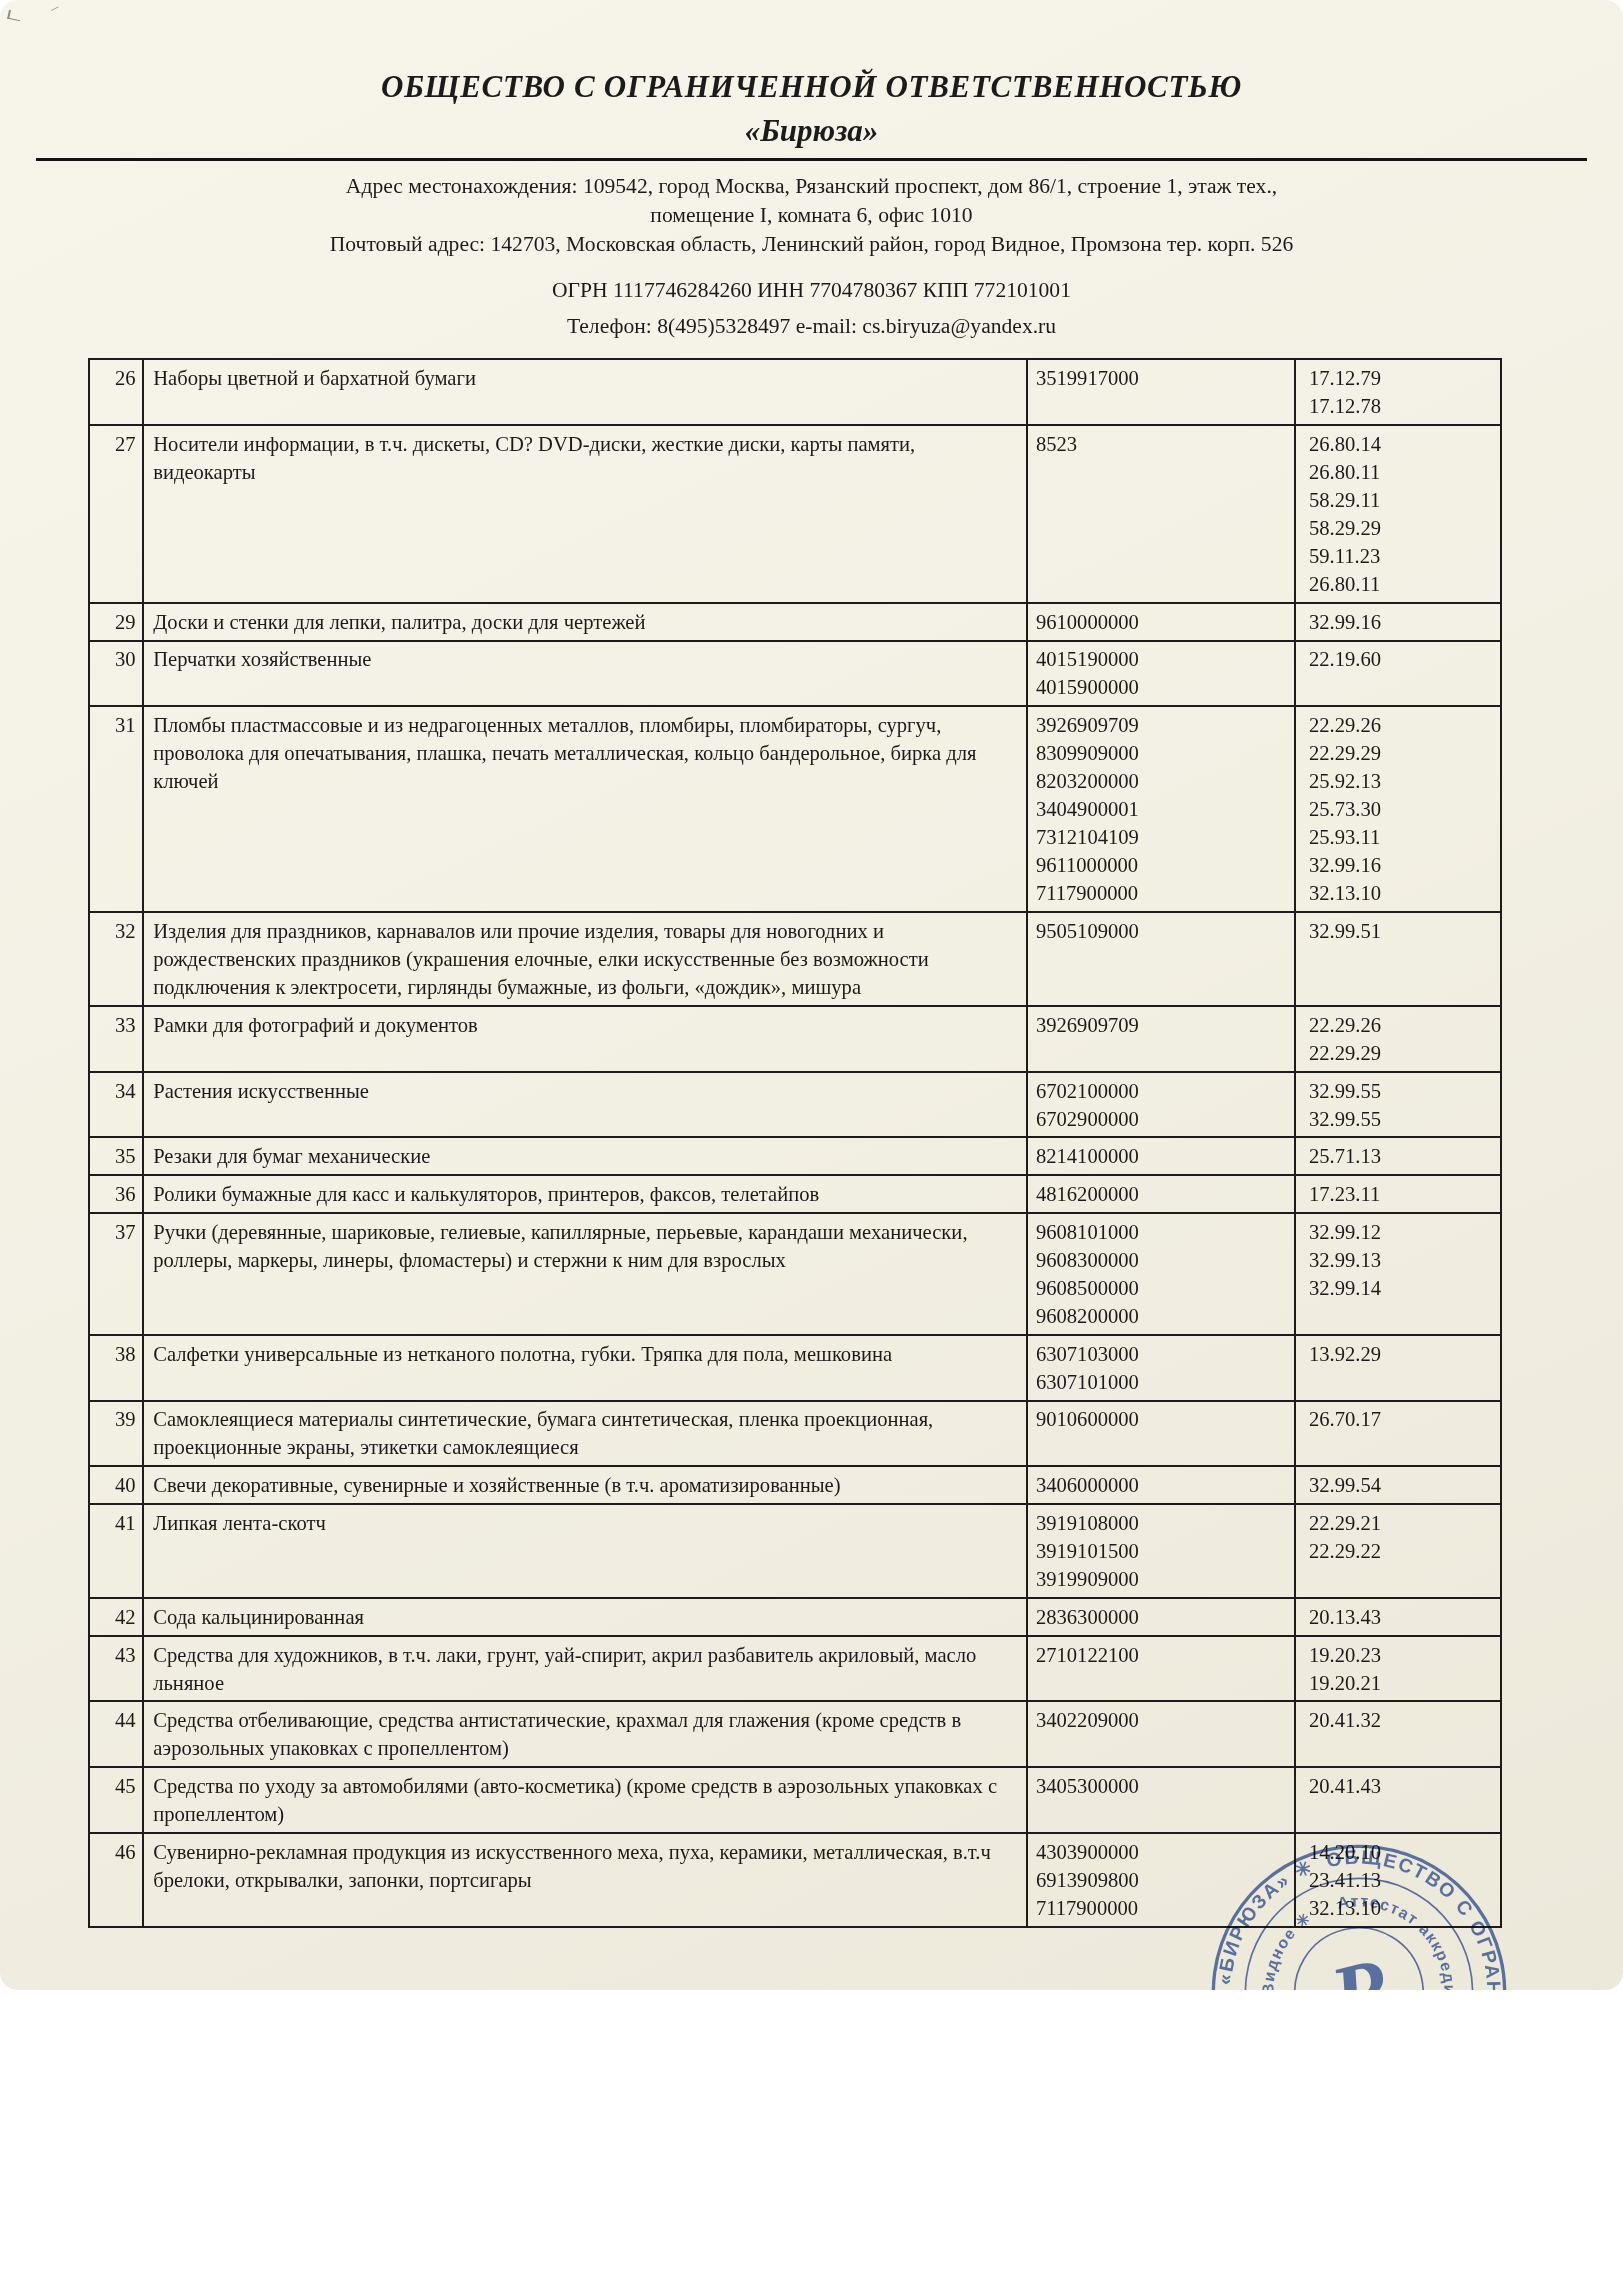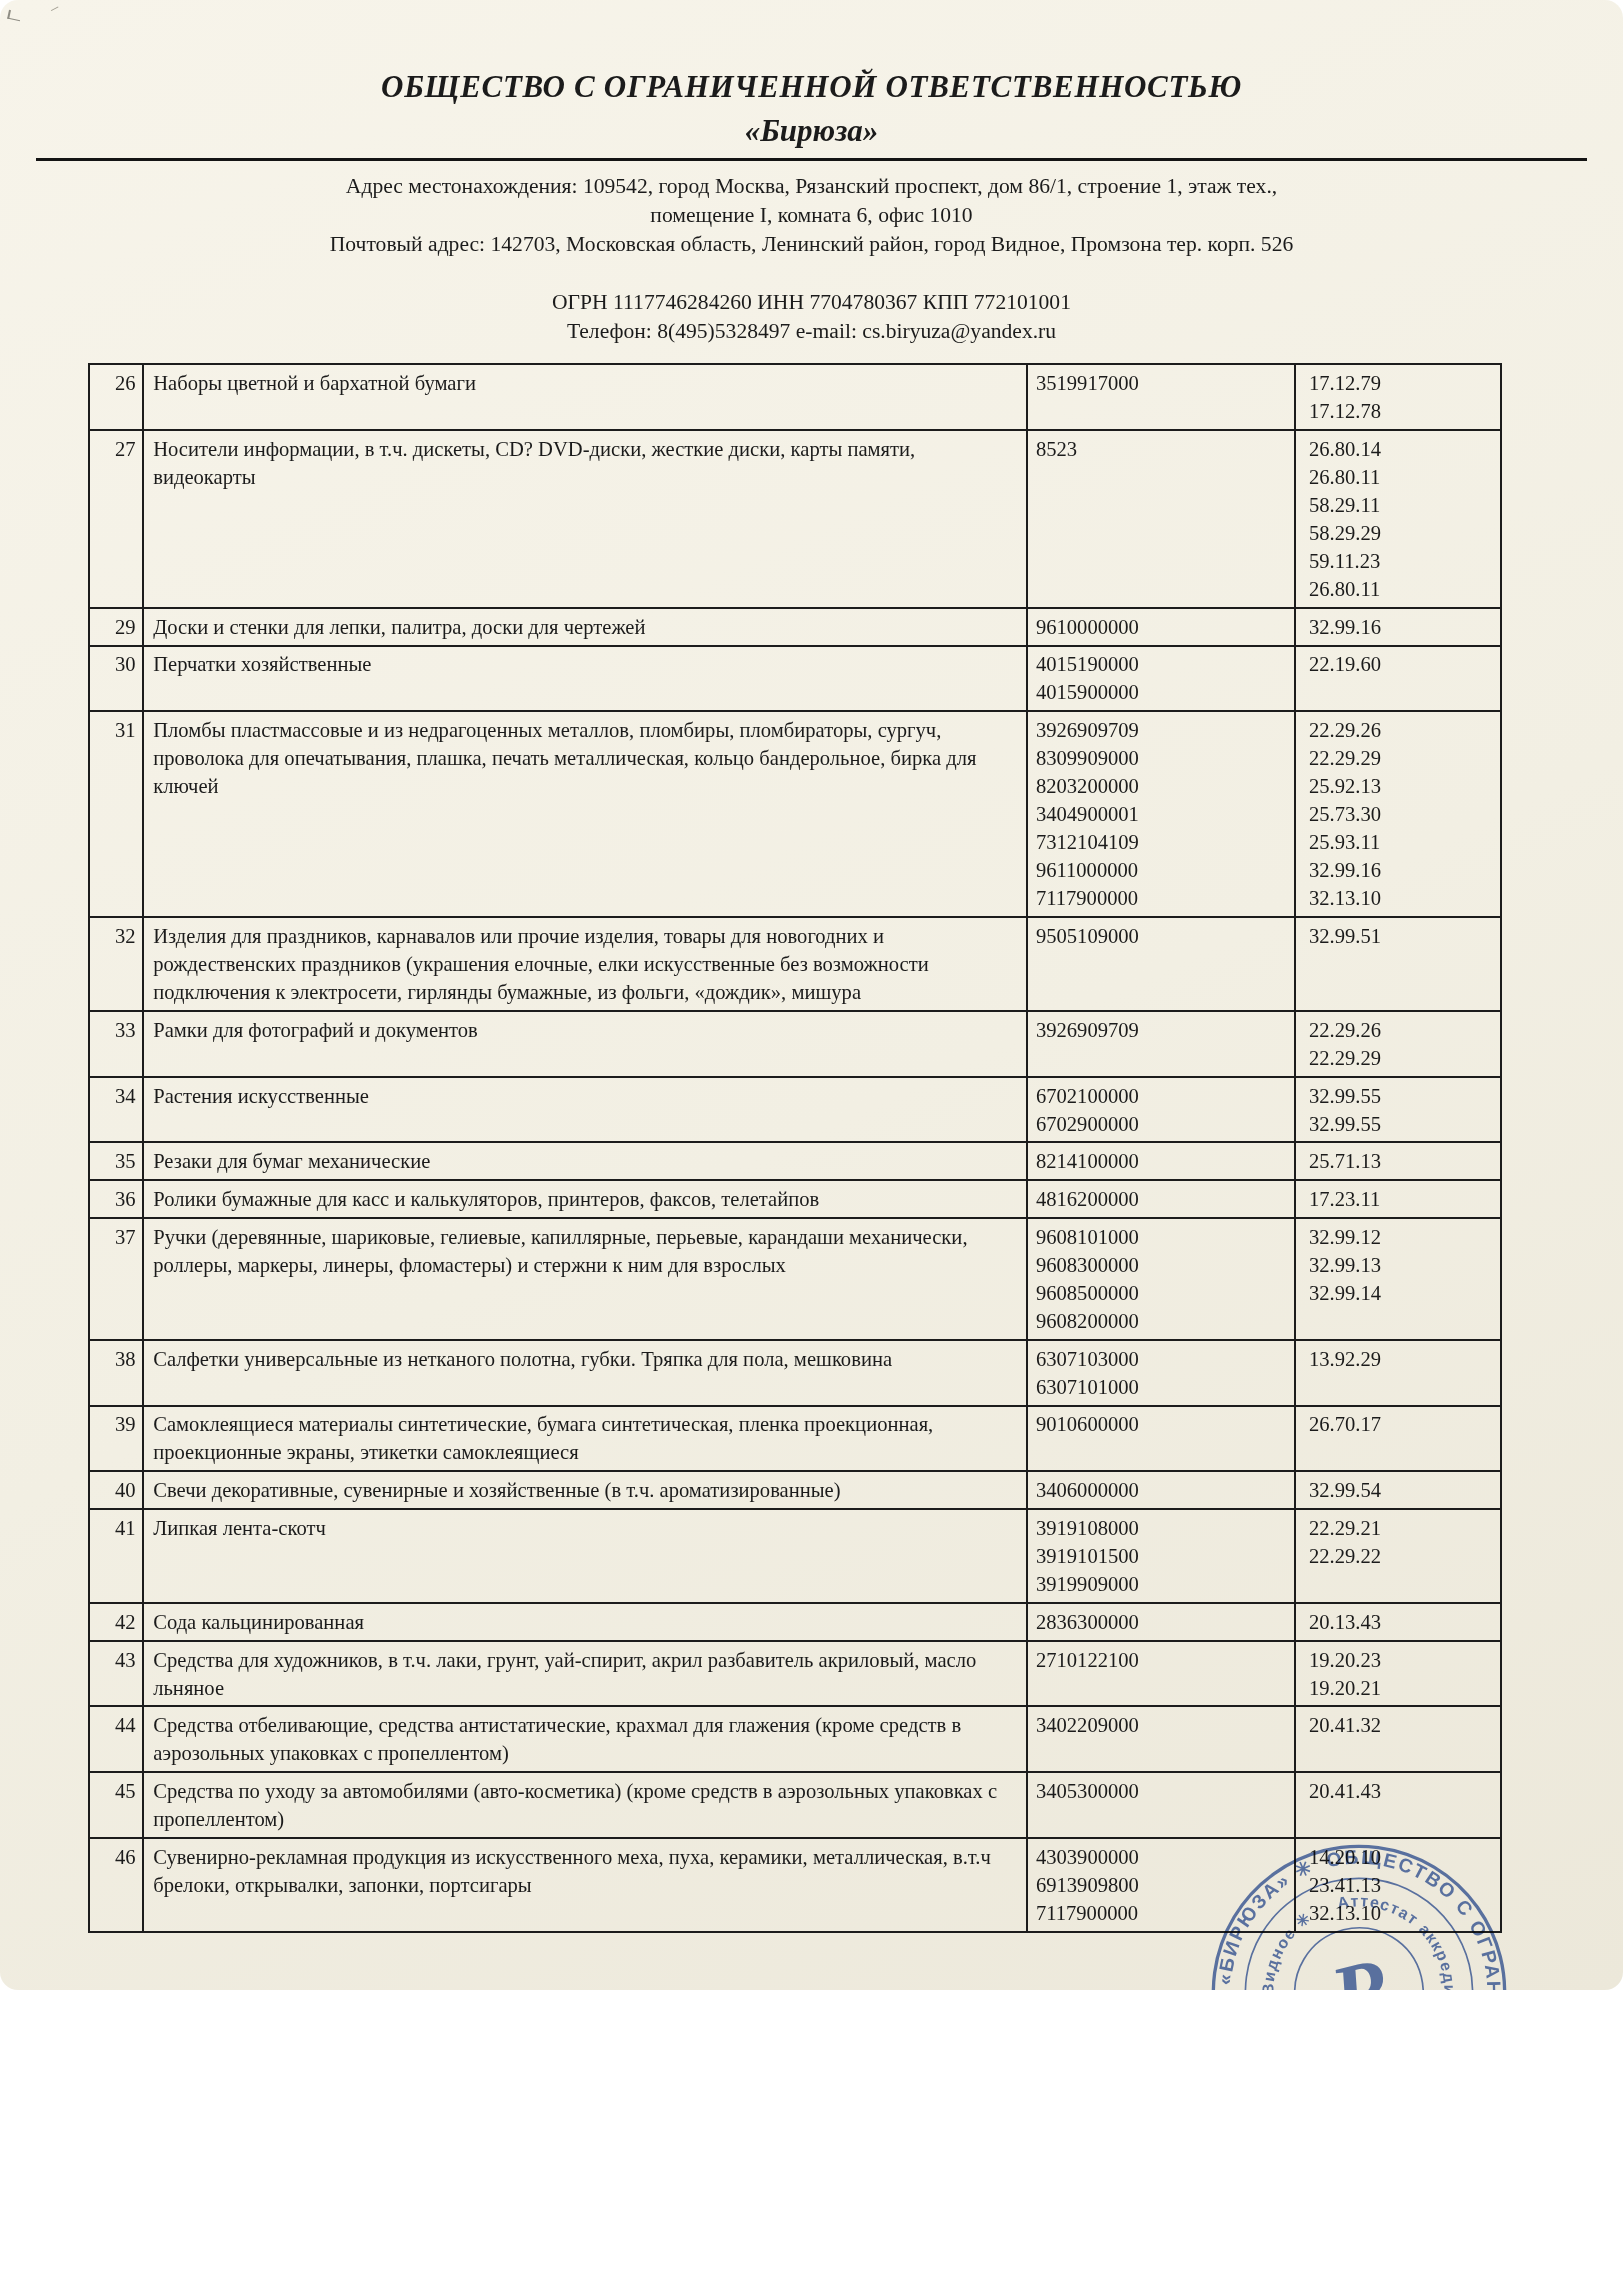--- a/index.html
+++ b/index.html
@@ -15,22 +15,22 @@
     background: linear-gradient(155deg, #f7f4ea 0%, #f2efe3 55%, #ece8da 100%);
     overflow: hidden;
     border-radius: 18px;
   }
   
   .header { padding-top: 69px; text-align: center; }
   .org-type { font-size: 31px; font-weight: bold; font-style: italic; letter-spacing: 0.7px; }
   .org-name { font-size: 31px; font-weight: bold; font-style: italic; margin-top: 7.9px; }
   .rule { height: 0; border-top: 3.9px solid #141414; margin: 9.2px 36px 0 36px; }
   .addr { font-size: 21.6px; line-height: 29px; margin-top: 10.5px; }
-  .reg { font-size: 21.6px; margin-top: 31px; }
-  .contact { font-size: 21.6px; margin-top: 4px; }
+  .reg { font-size: 21.6px; margin-top: 19px; }
+  .contact { font-size: 21.6px; margin-top: 11px; }
   
   table.items {
     border-collapse: collapse;
     table-layout: fixed;
     width: 1413px;
     margin: 19.6px 0 0 88px;
   }
   table.items td {
     border: 2px solid #1c1c1c;
     vertical-align: top;

